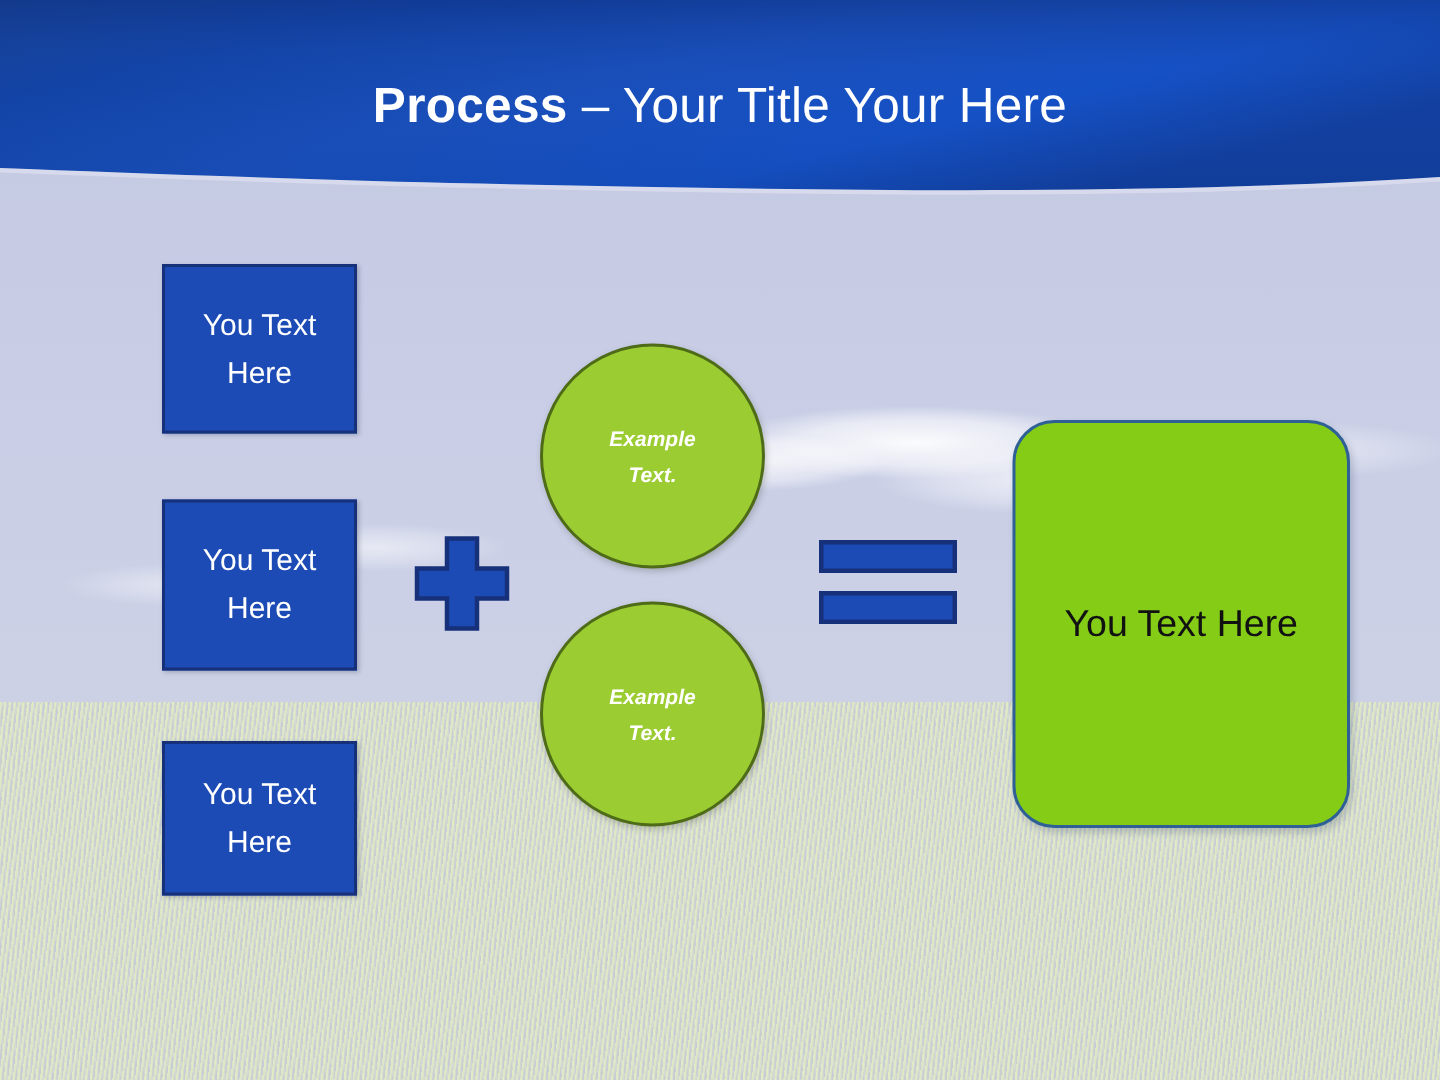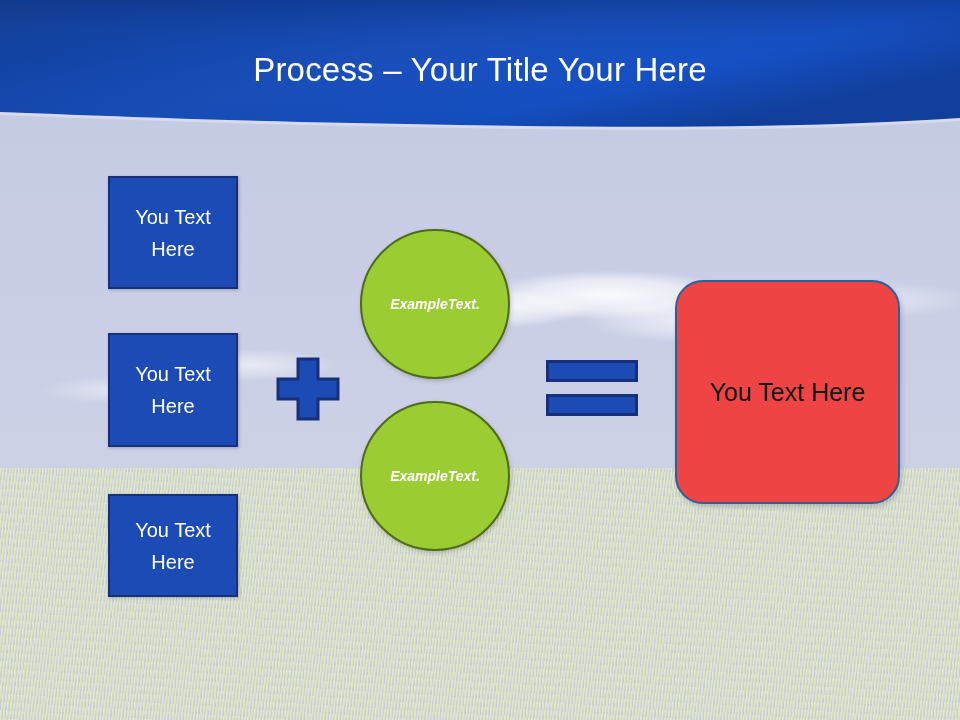--- a/index.html
+++ b/index.html
@@ -76,21 +76,21 @@
     position: absolute;
     left: 0; top: 50px;
     width: 960px;
     text-align: center;
     color: #ffffff;
     font-size: 33px;
     line-height: 40px;
     letter-spacing: 0.2px;
     white-space: nowrap;
   }
-  .slide-title .t-bold { font-weight: normal; }
+  .slide-title .t-bold { font-weight: bold; }
   .slide-title .t-rest { font-weight: normal; }
 
   
   .input-box {
     position: absolute;
     width: 130px;
     background: #1C4BB5;
     border: 2px solid #17307a;
     box-sizing: border-box;
     display: flex;
@@ -116,21 +116,21 @@
 
   
   .green-circle {
     position: absolute;
     width: 150px; height: 150px;
     border-radius: 50%;
     background: #9BCC32;
     border: 2px solid #4e6b18;
     box-sizing: border-box;
     display: flex;
-    flex-direction: row;
+    flex-direction: column;
     align-items: center;
     justify-content: center;
     text-align: center;
     color: #ffffff;
     font-size: 14px;
     font-weight: bold;
     font-style: italic;
     line-height: 24px;
     box-shadow: 1px 2px 4px rgba(50,60,40,0.25);
   }
@@ -153,22 +153,22 @@
     border: 3px solid #17307a;
     box-sizing: border-box;
   }
   .eq-bar-top { top: 0px; }
   .eq-bar-bottom { top: 34px; }
 
   
   .result-box {
     position: absolute;
     left: 675px; top: 280px;
-    width: 225px; height: 224px;
-    background: #ef4444;
+    width: 225px; height: 272px;
+    background: #84cc16;
     border: 2px solid #2E6096;
     border-radius: 28px;
     box-sizing: border-box;
     display: flex;
     align-items: center;
     justify-content: center;
     text-align: center;
     color: #111111;
     font-size: 25px;
     padding: 0 12px;

